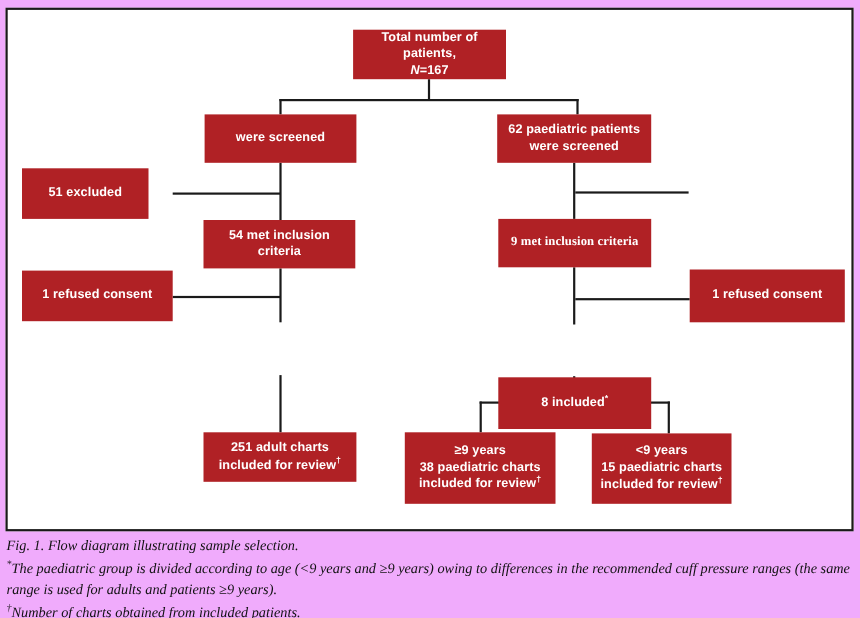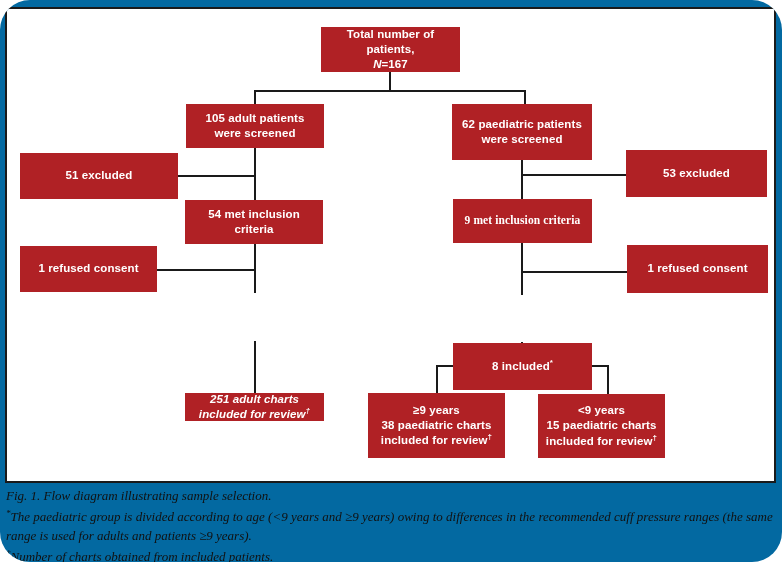--- a/index.html
+++ b/index.html
@@ -1,17 +1,17 @@
 <!DOCTYPE html>
 <html><head>
 <meta charset="utf-8">
 <style>
   html,body{margin:0;padding:0;background:#ffffff;}
-  #page{position:relative;width:782px;height:562px;background:#0369a1;
-        font-family:"Liberation Sans",sans-serif;overflow:hidden;border-radius:30px;}
+  #page{position:relative;width:782px;height:562px;background:#f0abfc;
+        font-family:"Liberation Sans",sans-serif;overflow:hidden;}
   
   .frame{position:absolute;left:5px;top:7px;width:771px;height:476px;
          border:2px solid #1a1a1a;box-sizing:border-box;background:#ffffff;}
   
   .box{position:absolute;background:#b02125;color:#ffffff;
        font-size:11.5px;font-weight:700;line-height:1.32;text-align:center;
        display:flex;flex-direction:column;justify-content:center;
        box-sizing:border-box;padding:2px 4px;letter-spacing:0.1px;}
   .box sup{font-size:8px;line-height:0;vertical-align:super;}
   .it{font-style:italic;}
@@ -52,36 +52,32 @@
   <div class="hline" style="left:436px;top:365px;width:173px;"></div>
   <div class="vline" style="left:436px;top:365px;height:28px;"></div>
   <div class="vline" style="left:607px;top:365px;height:29px;"></div>
 
   <div class="box" style="left:321px;top:27px;width:139px;height:45px;">
     <span>Total number of patients,</span>
     <span><span class="it">N</span><span>=167</span></span>
   </div>
 
   <div class="box" style="left:186px;top:104px;width:138px;height:44px;">
-    <span>105 adult patients</span>
     <span>were screened</span>
   </div>
 
-  <div class="box" style="left:452px;top:104px;width:140px;height:56px;">
+  <div class="box" style="left:452px;top:104px;width:140px;height:44px;">
     <span>62 paediatric patients</span>
     <span>were screened</span>
   </div>
 
-  <div class="box" style="left:20px;top:153px;width:158px;height:46px;">
+  <div class="box" style="left:20px;top:153px;width:115px;height:46px;">
     <span>51 excluded</span>
   </div>
 
-  <div class="box" style="left:626px;top:150px;width:141px;height:47px;">
-    <span>53 excluded</span>
-  </div>
 
   <div class="box" style="left:185px;top:200px;width:138px;height:44px;">
     <span>54 met inclusion</span>
     <span>criteria</span>
   </div>
 
   <div class="box" style="left:453px;top:199px;width:139px;height:44px;font-family:Liberation Serif, serif;">
     <span>9 met inclusion criteria</span>
   </div>
 
@@ -91,21 +87,21 @@
 
   <div class="box" style="left:627px;top:245px;width:141px;height:48px;">
     <span>1 refused consent</span>
   </div>
 
 
   <div class="box" style="left:453px;top:295px;width:139px;height:47px;margin-top:48px;">
     <span><span>8 included</span><sup>*</sup></span>
   </div>
 
-  <div class="box" style="left:185px;top:393px;width:139px;height:28px;font-style:italic;">
+  <div class="box" style="left:185px;top:393px;width:139px;height:45px;">
     <span>251 adult charts</span>
     <span><span>included for review</span><sup>†</sup></span>
   </div>
 
   <div class="box" style="left:368px;top:393px;width:137px;height:65px;align-items:center;">
     <span>≥9 years</span>
     <span>38 paediatric charts</span>
     <span><span>included for review</span><sup>†</sup></span>
   </div>
 

